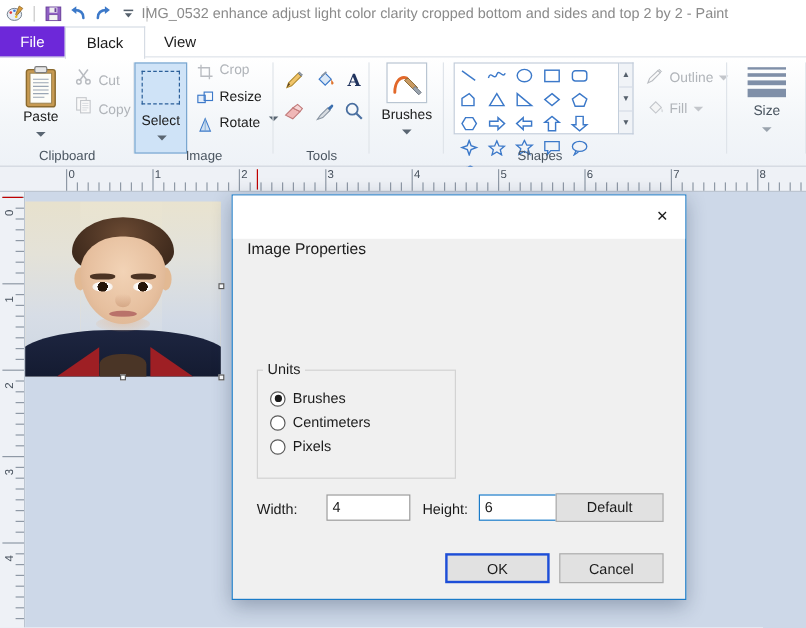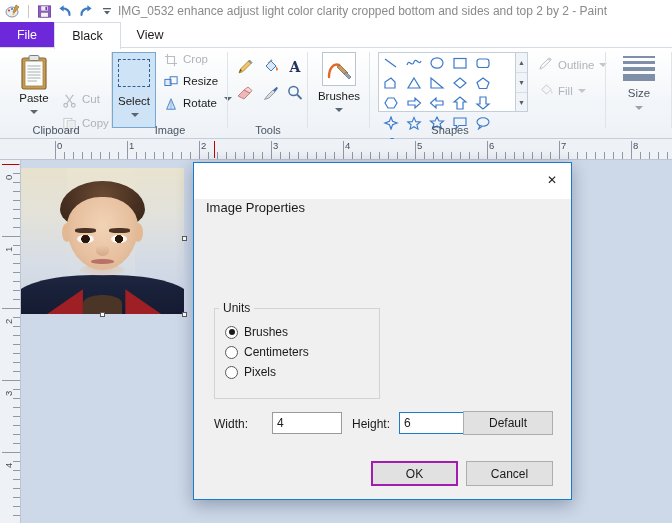--- a/index.html
+++ b/index.html
@@ -40,21 +40,21 @@
   .grp-sep{position:absolute;top:4px;width:1px;height:76px;background:#dfe4ea;}
 
   .ic{display:inline-block;vertical-align:middle;}
   .lbl{font-size:11.5px;color:#1b1b1b;}
   .lbl.dis{color:#b0b4b9;}
 
   
   .paste-btn{position:absolute;left:8px;top:4px;width:52px;height:66px;text-align:center;}
   .paste-cap{position:absolute;left:0;top:40px;width:100%;font-size:11.5px;}
   .caret{display:inline-block;width:0;height:0;border-left:4px solid transparent;border-right:4px solid transparent;border-top:4px solid #5a6672;}
-  .cb-item{position:absolute;display:flex;align-items:flex-start;gap:5px;margin-top:37px;}
+  .cb-item{position:absolute;display:flex;align-items:flex-end;gap:5px;}
 
   
   .select-box{position:absolute;left:112px;top:4px;width:44px;height:76px;background:#cfe3f7;border:1px solid #7aa7d0;box-sizing:border-box;text-align:center;}
   .sel-rect{width:30px;height:26px;border:1px dashed #2b5f99;margin:6px auto 2px;}
   .sel-cap{font-size:11.5px;margin-top:8px;}
 
   .im-item{position:absolute;display:flex;gap:5px;}
 
   
   .tool{position:absolute;width:22px;height:22px;display:flex;align-items:center;justify-content:center;}
@@ -147,21 +147,21 @@
   .radio.on .dot{display:block;}
 
   .fld-label{position:absolute;font-size:12px;}
   .txtbox{position:absolute;height:22px;background:#ffffff;border:1px solid #9a9a9a;
     box-sizing:border-box;font-family:"Liberation Sans",sans-serif;font-size:12px;
     padding:0 4px;color:#1b1b1b;outline:none;}
   .txtbox.focus{border:1px solid #1a7bc8;}
   .btn{position:absolute;background:#e1e1e1;border:1px solid #adadad;box-sizing:border-box;
     font-family:"Liberation Sans",sans-serif;font-size:12px;color:#1b1b1b;
     display:flex;align-items:center;justify-content:center;}
-  .btn.default{border:2px solid #a21caf;}
+  .btn.default{border:2px solid #1d4ed8;}
 </style>
 </head>
 <body>
 
 <div class="app">
 
   <div class="titlebar">
     <div class="qat">
       <span class="qat-ico">
         <svg width="16" height="16" viewBox="0 0 16 16">

